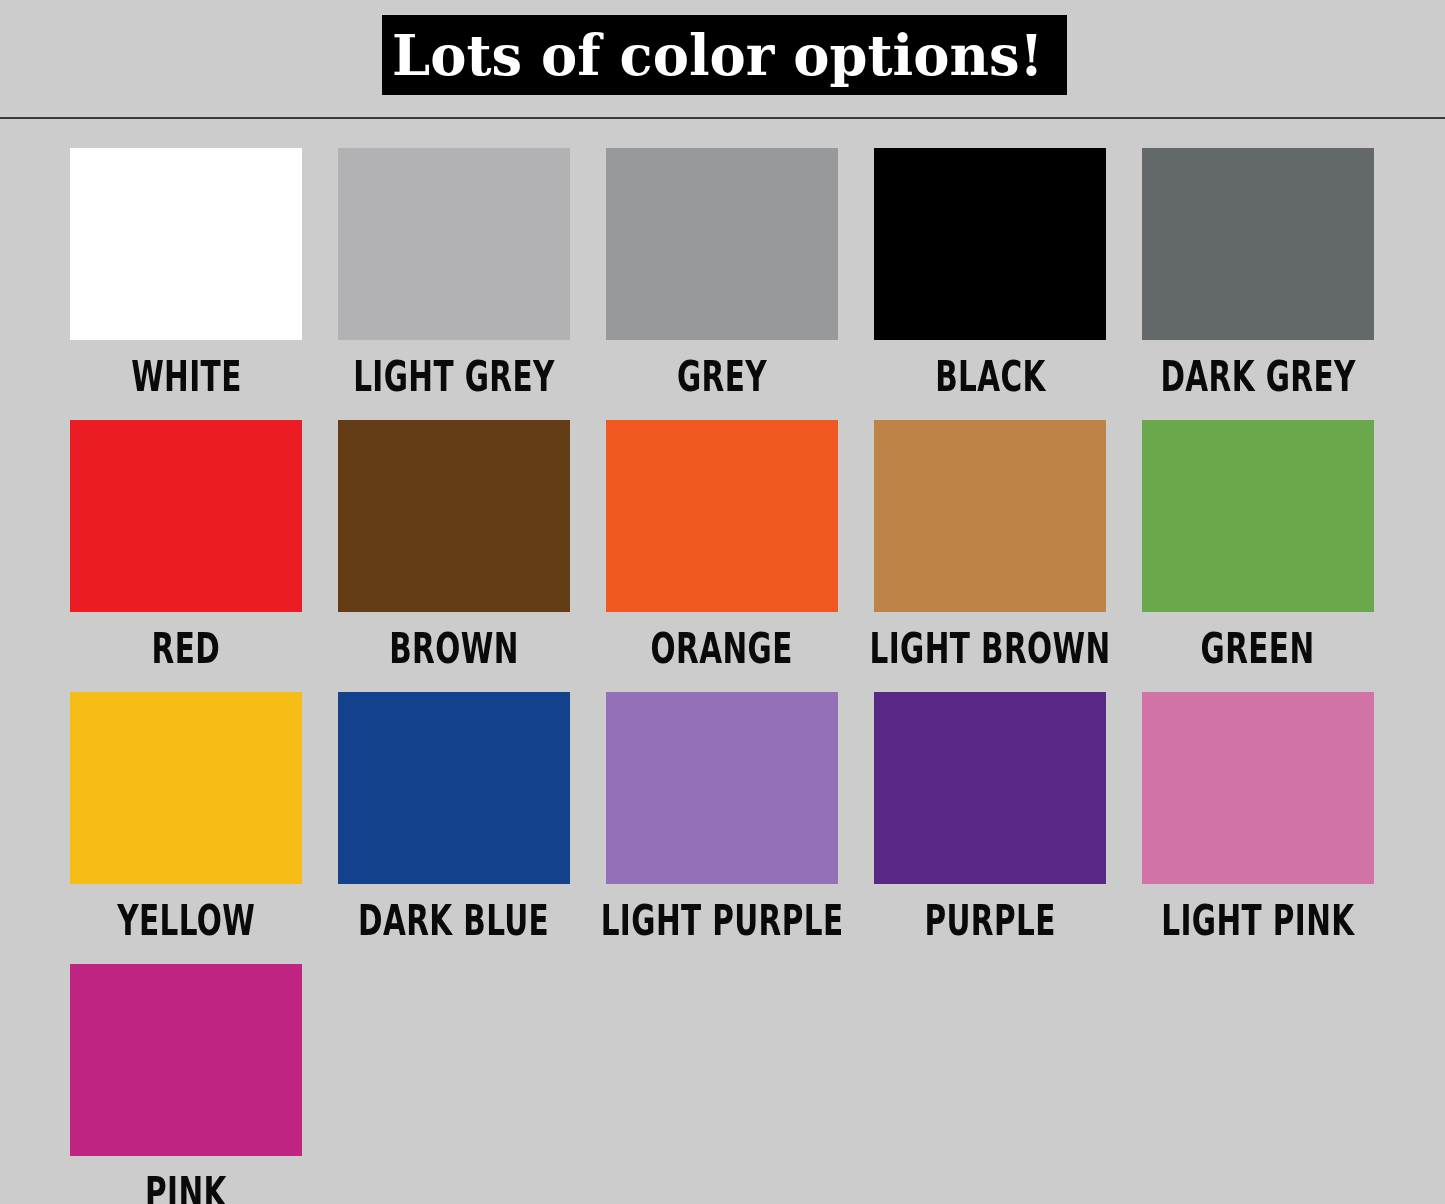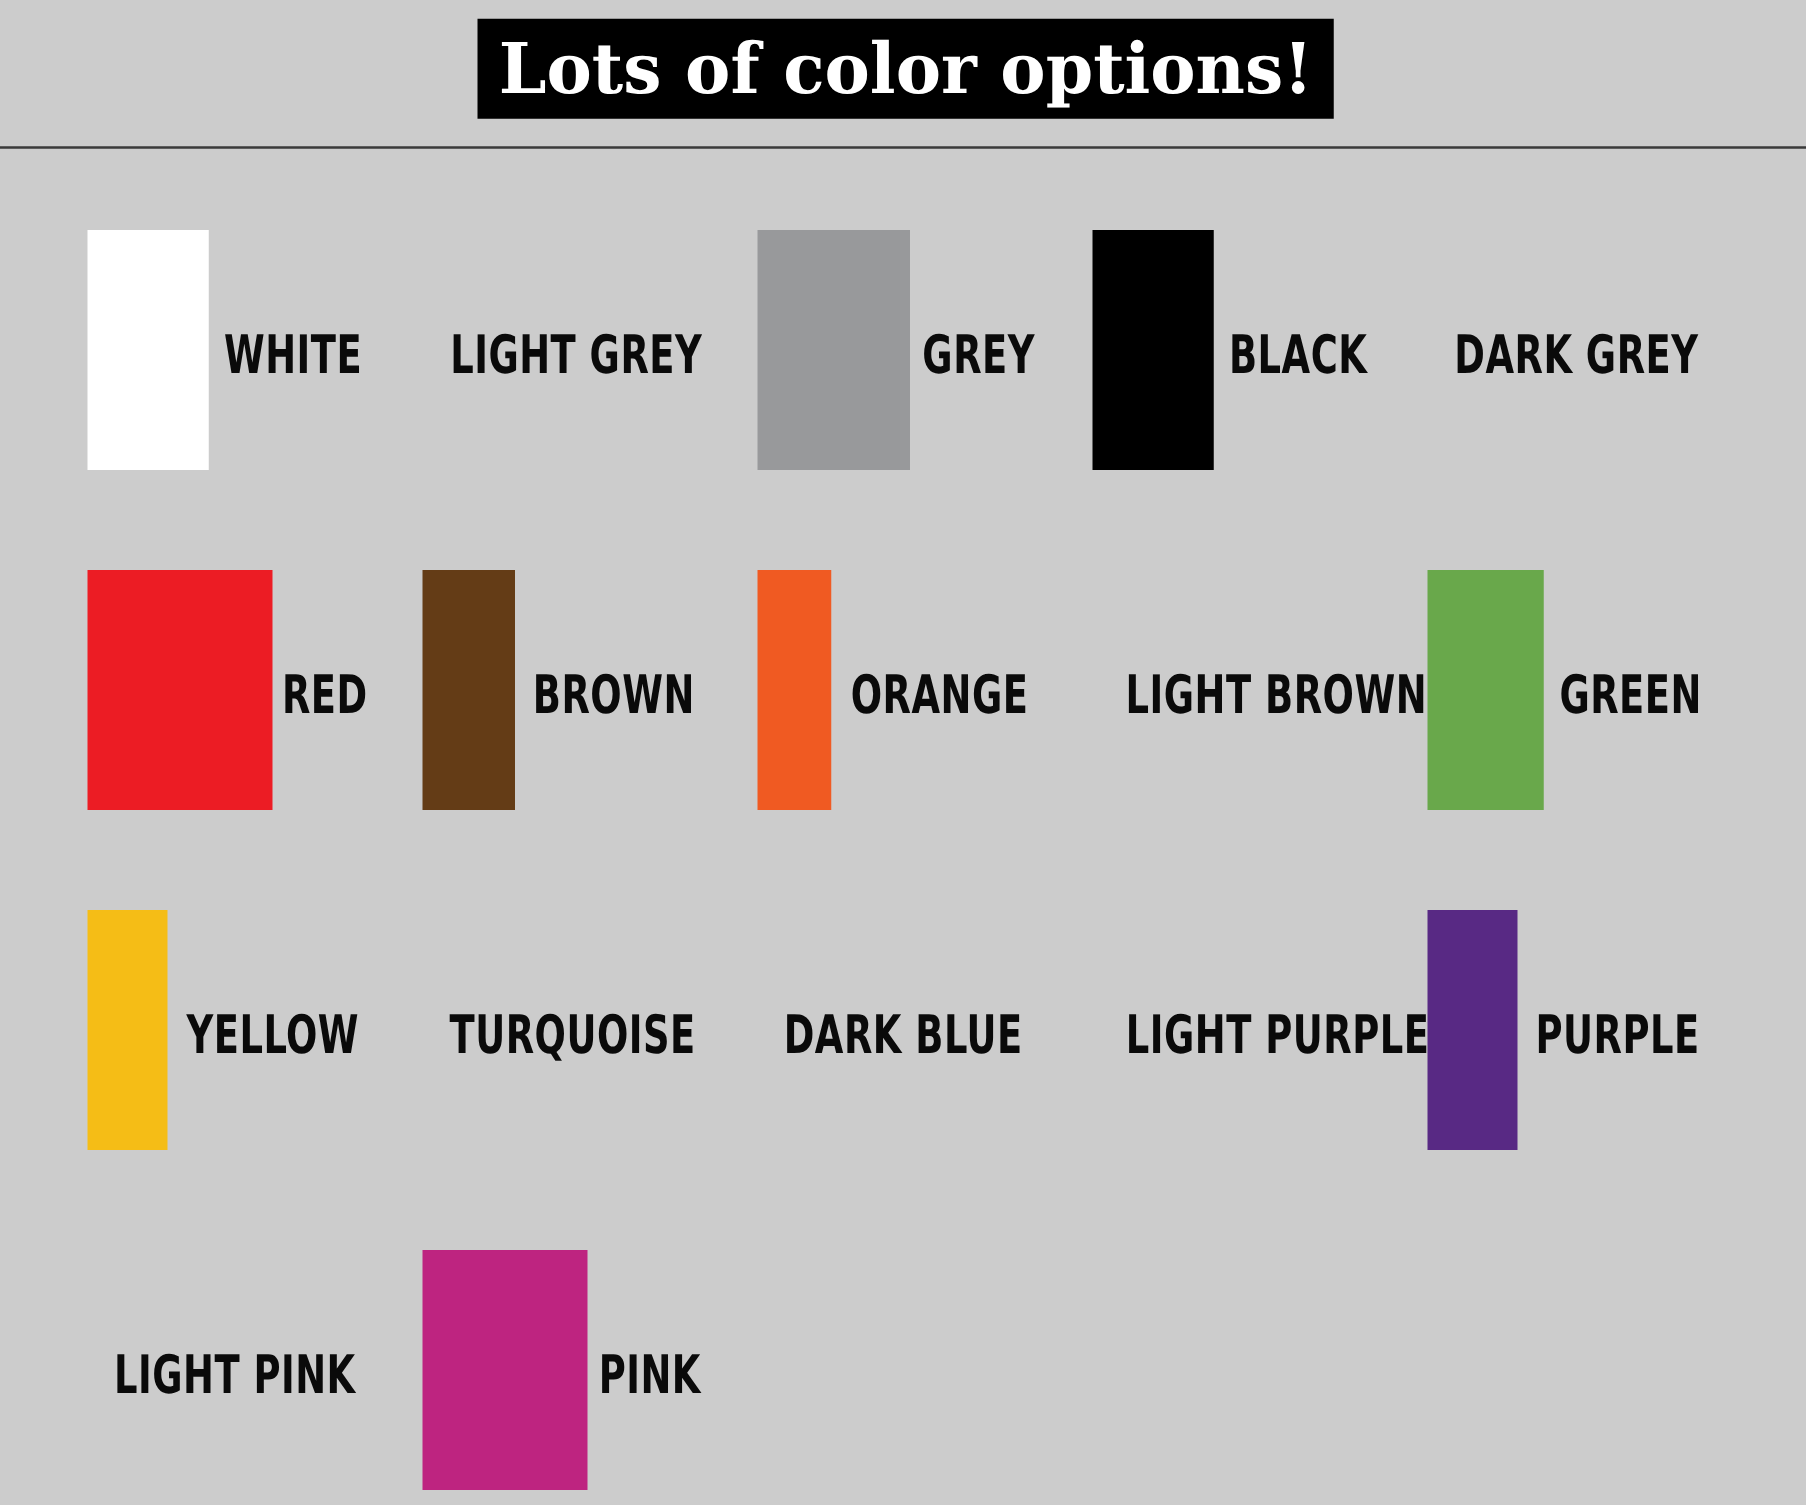--- a/index.html
+++ b/index.html
@@ -25,21 +25,21 @@
   }
   .title-banner {
     position: absolute;
     left: 382px;
     top: 15px;
     width: 685px;
     height: 80px;
     background: #000000;
     display: flex;
     align-items: center;
-    justify-content: center;
+    justify-content: flex-start;
     box-sizing: border-box;
   }
   .title-text {
     color: #FFFFFF;
     font-family: "DejaVu Serif", "Liberation Serif", serif;
     font-size: 56px;
     font-weight: 700;
     line-height: 1;
     letter-spacing: 0px;
     white-space: nowrap;
@@ -63,20 +63,21 @@
     display: grid;
     grid-template-columns: repeat(5, 232px);
     grid-template-rows: repeat(4, 264px);
     column-gap: 36px;
     row-gap: 8px;
   }
   .swatch-cell {
     width: 232px;
     height: 264px;
     display: flex;
+    flex-direction: column;
     align-items: center;
   }
   .swatch-chip {
     width: 232px;
     height: 192px;
     display: block;
   }
   .swatch-label {
     margin-top: 9px;
     height: 54px;
@@ -144,24 +145,20 @@
     </div>
     <div class="swatch-cell">
       <div class="swatch-chip" style="background: rgb(105, 168, 75);"></div>
       <div class="swatch-label">GREEN</div>
     </div>
     <div class="swatch-cell">
       <div class="swatch-chip" style="background: rgb(245, 189, 22);"></div>
       <div class="swatch-label">YELLOW</div>
     </div>
     <div class="swatch-cell">
-      <div class="swatch-chip" style="background: rgb(43, 167, 200);"></div>
-      <div class="swatch-label">TURQUOISE</div>
-    </div>
-    <div class="swatch-cell">
       <div class="swatch-chip" style="background: rgb(19, 65, 140);"></div>
       <div class="swatch-label">DARK BLUE</div>
     </div>
     <div class="swatch-cell">
       <div class="swatch-chip" style="background: rgb(147, 112, 184);"></div>
       <div class="swatch-label">LIGHT PURPLE</div>
     </div>
     <div class="swatch-cell">
       <div class="swatch-chip" style="background: rgb(88, 41, 132);"></div>
       <div class="swatch-label">PURPLE</div>

